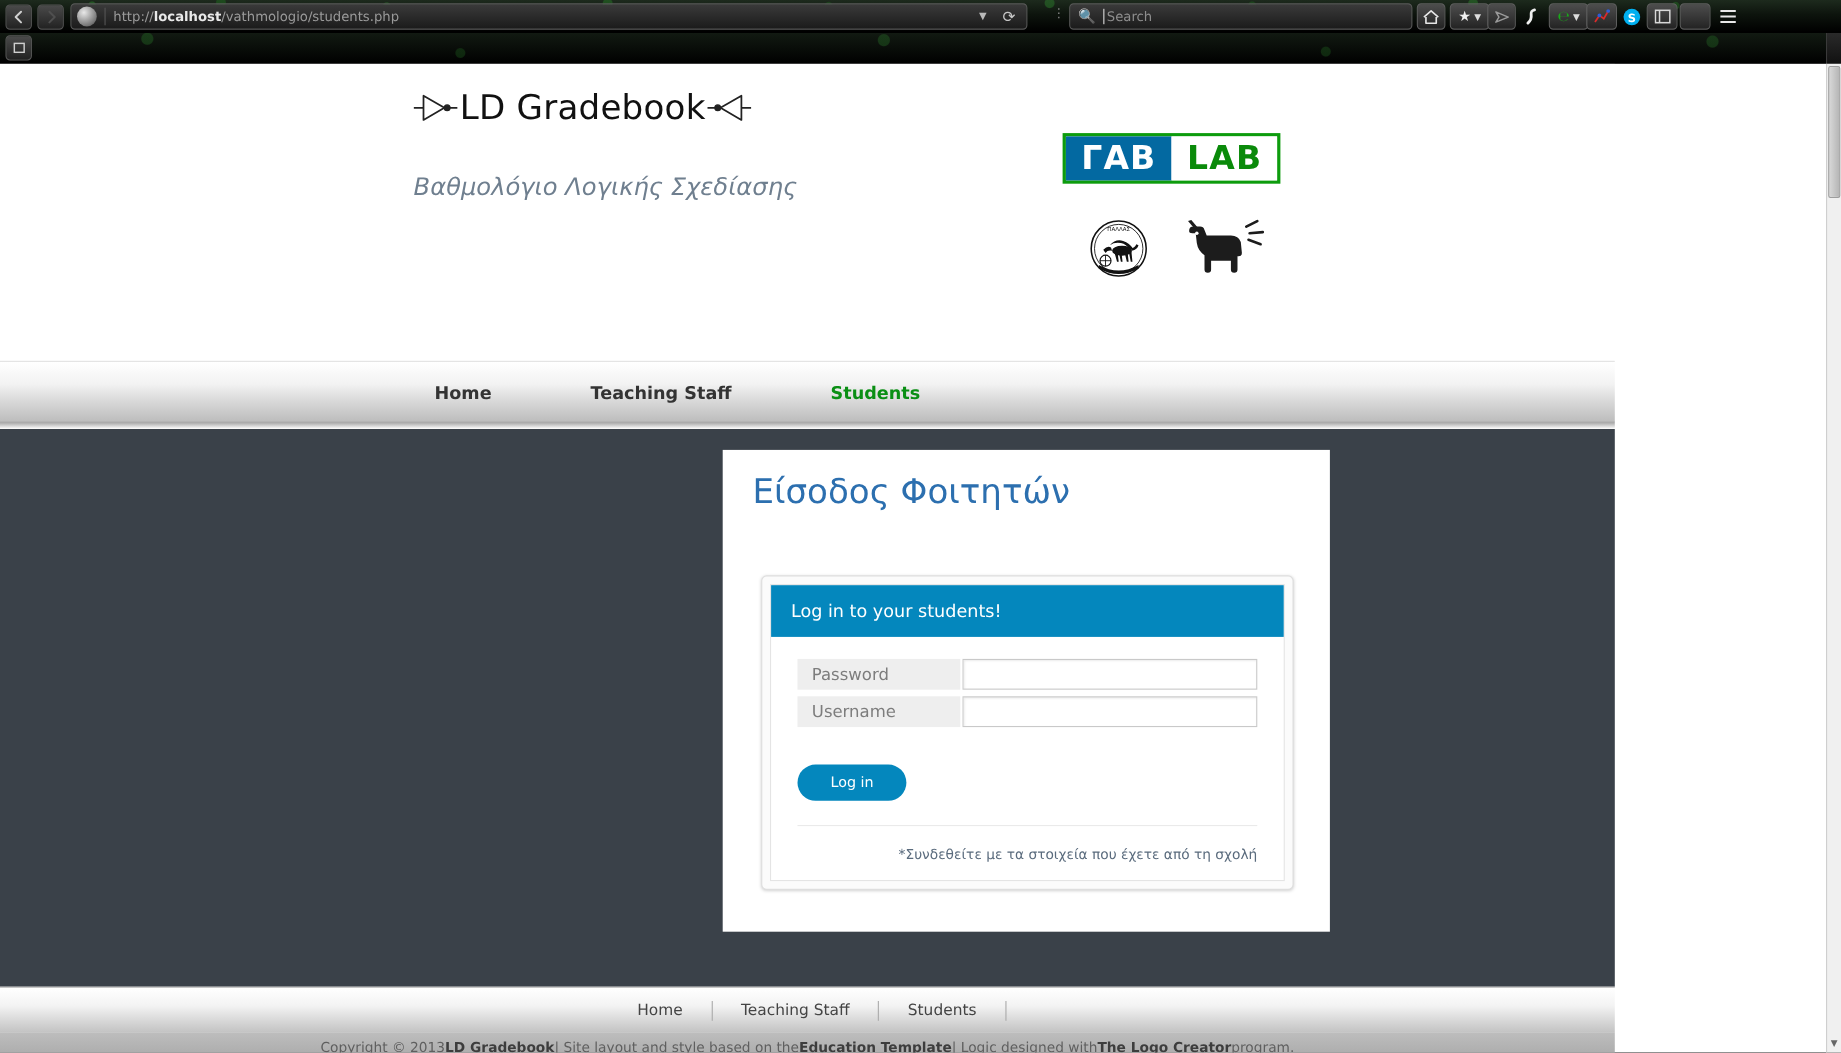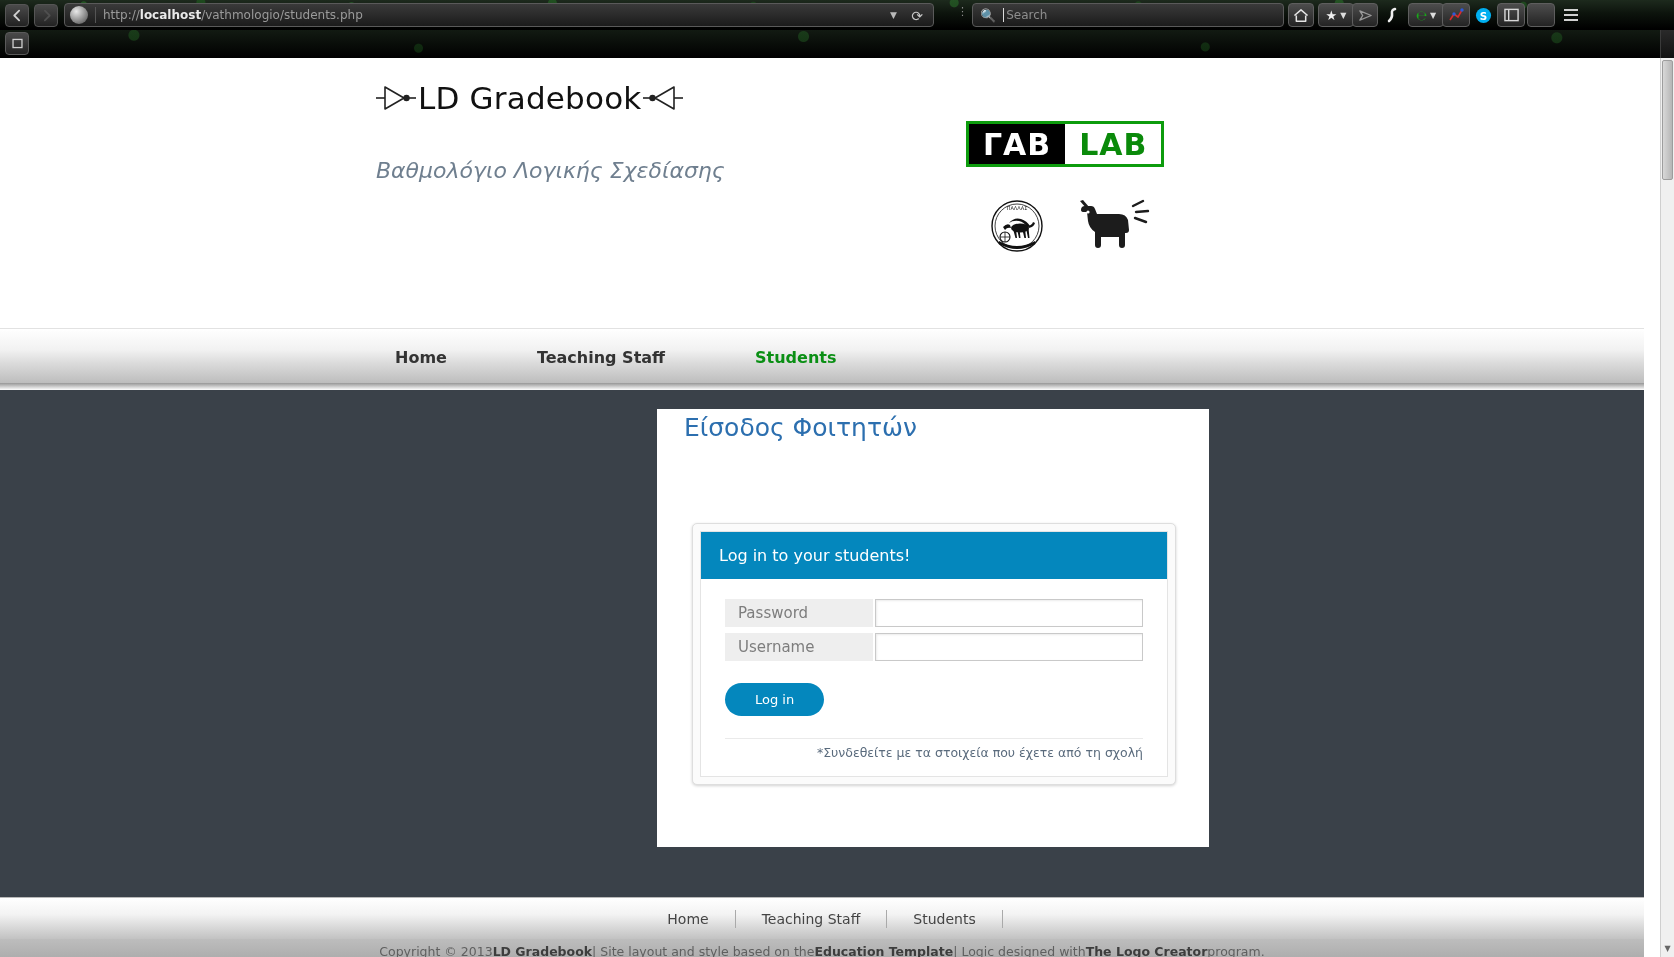--- a/index.html
+++ b/index.html
@@ -131,21 +131,21 @@
     position:absolute; left:1px; top:2px; width:11px; height:120px;
     background:linear-gradient(to right,#d8d8d8,#b6b6b6);
     border:1px solid #9d9d9d; border-radius:2px;
   }
   .scroll-up, .scroll-down {
     position:absolute; left:1px; width:11px; height:12px;
     color:#666; font-size:8px; text-align:center; line-height:12px;
   }
   .scroll-down { bottom:2px; }
 
-  .content-wrap { position:relative; width:1644px; height:899px; }
+  .content-wrap { position:relative; width:1468px; height:899px; }
 
   
   .site-header { position: relative; height: 270px; background:#fff; }
   .logo-block { position:absolute; left:376px; top:22px; }
   .logo-title {
     display:flex; align-items:center; gap:2px;
     font-size: 31px; color:#1a1a1a; font-family:"DejaVu Sans", sans-serif;
     letter-spacing:.2px;
   }
   .logo-text { font-size: 31px; color:#111; }
@@ -153,21 +153,21 @@
     position:absolute; left:376px; top:97px;
     font-style: italic; color:#6f7f8f; font-size:22px; line-height:1.45;
     font-family:"DejaVu Sans", sans-serif;
   }
   .gablab {
     position:absolute; left:966px; top:63px;
     display:flex; align-items:stretch; height:46px;
     border:3px solid #0d9c0d;
   }
   .gablab .left {
-    background:#000000; color:#fff; font-weight:bold; font-size:30px;
+    background:#0369a1; color:#fff; font-weight:bold; font-size:30px;
     padding:16px 14px; display:flex; align-items:center; letter-spacing:1px;
   }
   .gablab .right {
     background:#fff; color:#0a8a0a; font-weight:bold; font-size:30px;
     padding:0 14px; display:flex; align-items:center; letter-spacing:1px;
   }
   .seal { position:absolute; left:989px; top:139px; width:56px; height:56px; }
   .dog  { position:absolute; left:1073px; top:138px; width:82px; height:58px; }
 
   
@@ -188,22 +188,22 @@
 
   
   .main-dark {
     position:relative; background:#3a4149; height: 507px;
   }
   .panel-white {
     position:absolute; left:657px; top:19px;
     width: 552px; height: 438px; background:#fff;
   }
   .panel-title {
-    position:absolute; left:27px; top:4px;
-    font-size:25px; color:#2c6faf; font-weight:normal;
+    position:absolute; left:27px; top:20px;
+    font-size:31px; color:#2c6faf; font-weight:normal;
     font-family:"DejaVu Sans", sans-serif;
   }
   .login-outer {
     position:absolute; left:35px; top:114px;
     width: 484px;
     background:#fbfbfb;
     border:1px solid #dedede;
     border-radius:5px;
     padding:7px;
     box-shadow: 0 1px 3px rgba(0,0,0,.18);
@@ -224,26 +224,26 @@
     flex:1; height:28px; margin-left:2px;
     border:1px solid #c9c9c9;
     background:#fff;
     box-shadow: inset 1px 1px 2px rgba(0,0,0,.08);
   }
   .finput input {
     width:100%; height:100%; border:0; outline:none; background:transparent;
     font-size:14px; padding:0 6px; font-family:"DejaVu Sans", sans-serif;
   }
   .login-btn {
-    margin-top: 16px; display:inline-block;
+    margin-top: 28px; display:inline-block;
     background:#0487bd; color:#fff; border:0; border-radius:22px;
     padding:9px 30px; font-size:13px; cursor:pointer;
     font-family:"DejaVu Sans", sans-serif;
   }
-  .hr-note { margin-top:22px; border-top:1px solid #eaeaea; padding-top:6px; }
+  .hr-note { margin-top:22px; border-top:1px solid #eaeaea; padding-top:18px; }
   .note {
     text-align:right; font-size:12.5px; color:#5a6b7d; font-style:normal;
     font-family:"DejaVu Sans", sans-serif;
   }
 
   
   .footer-bar {
     position:relative; height:42px;
     background: linear-gradient(to bottom, #ffffff 0%, #f3f3f3 40%, #dadada 70%, #c2c2c2 100%);
     border-top:1px solid #b9b9b9;

